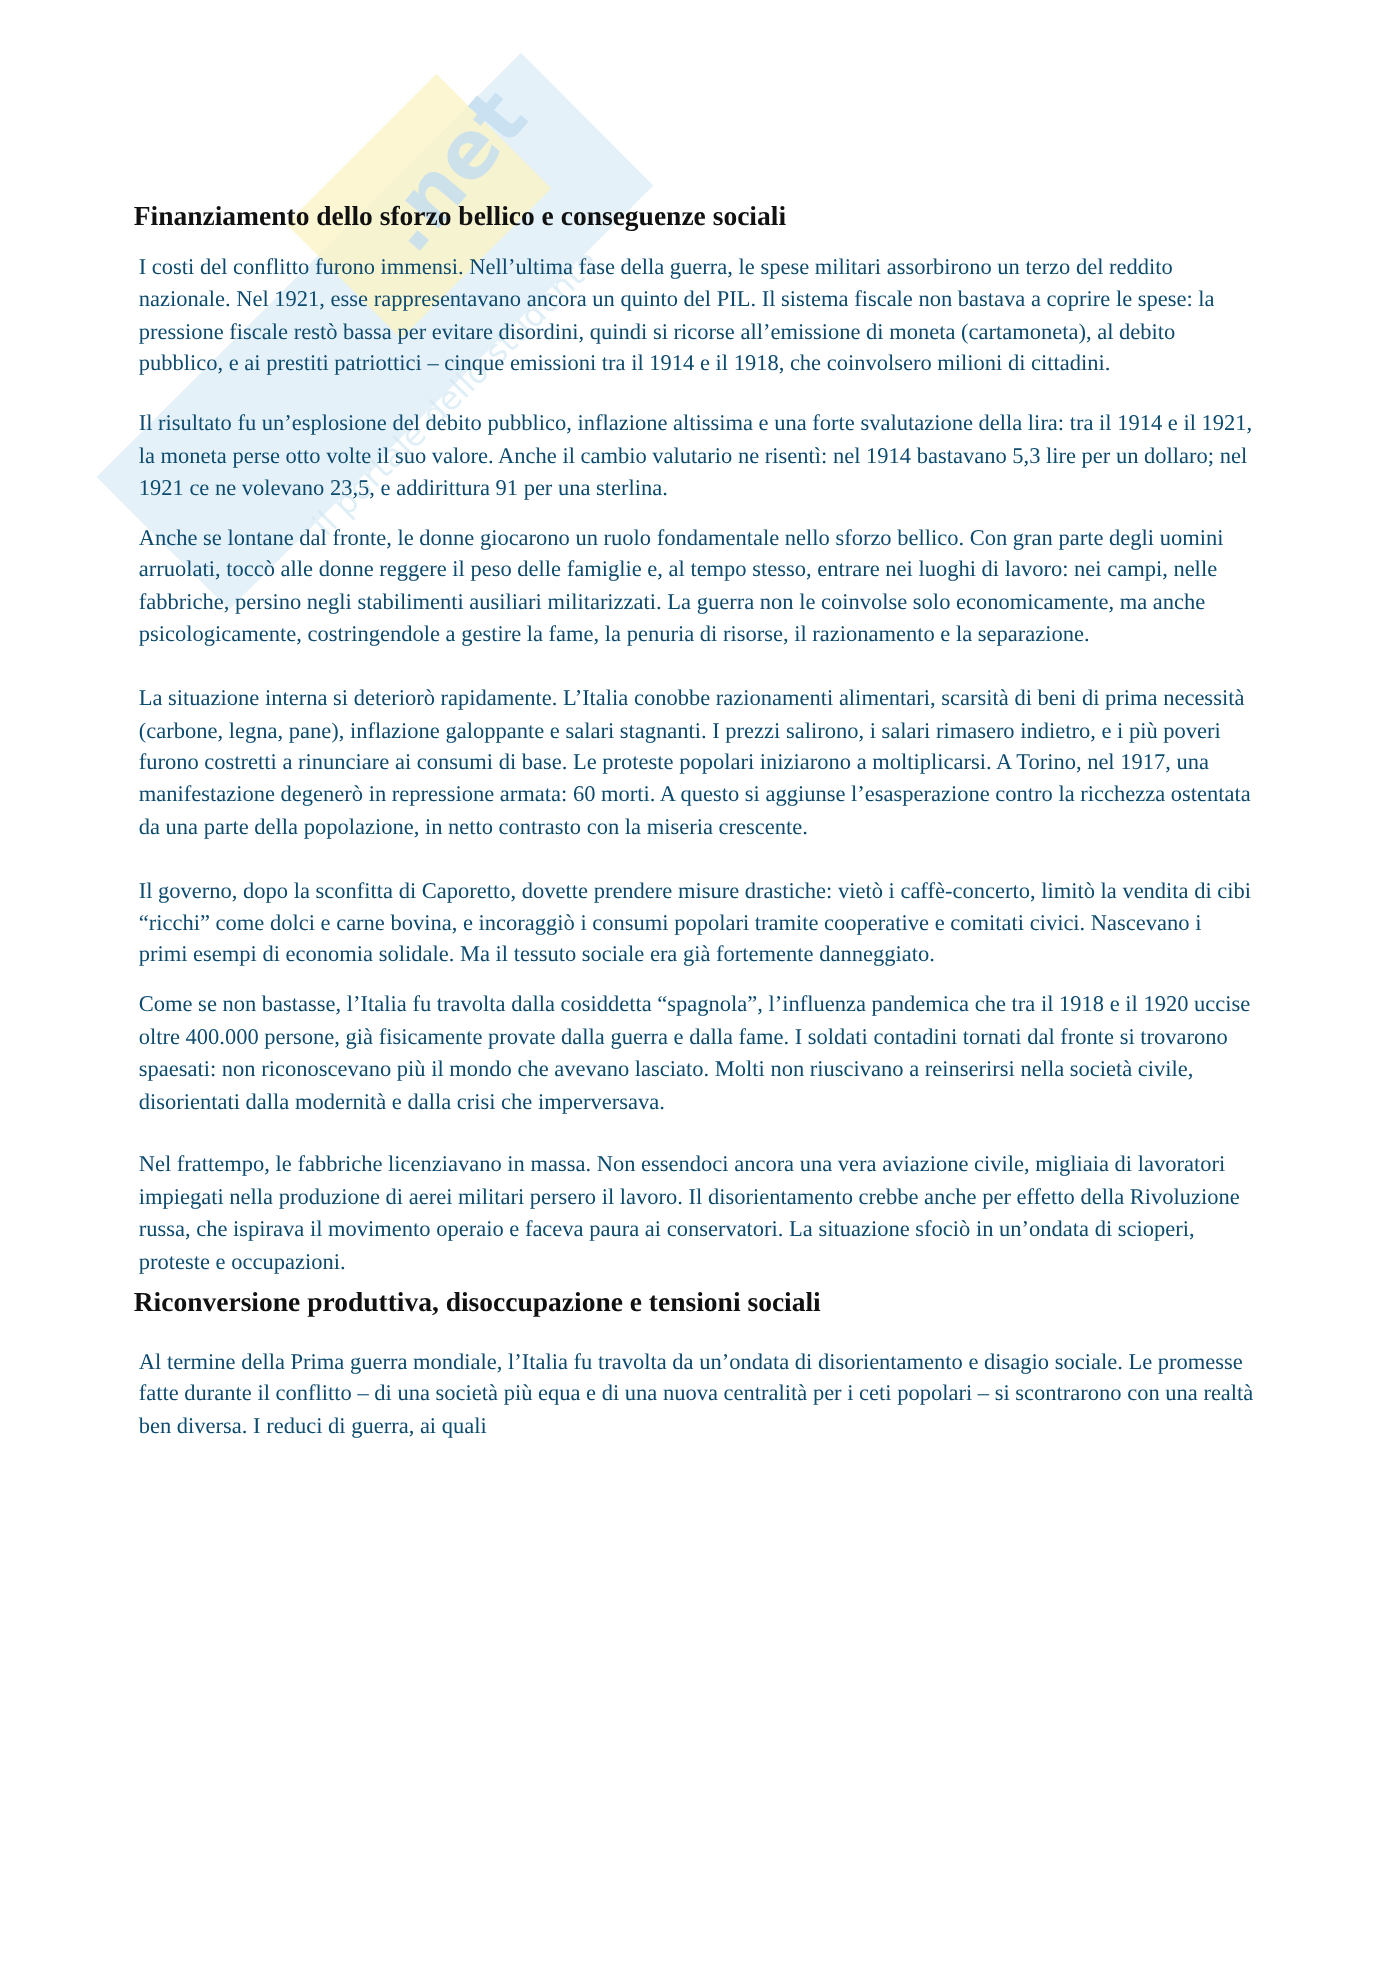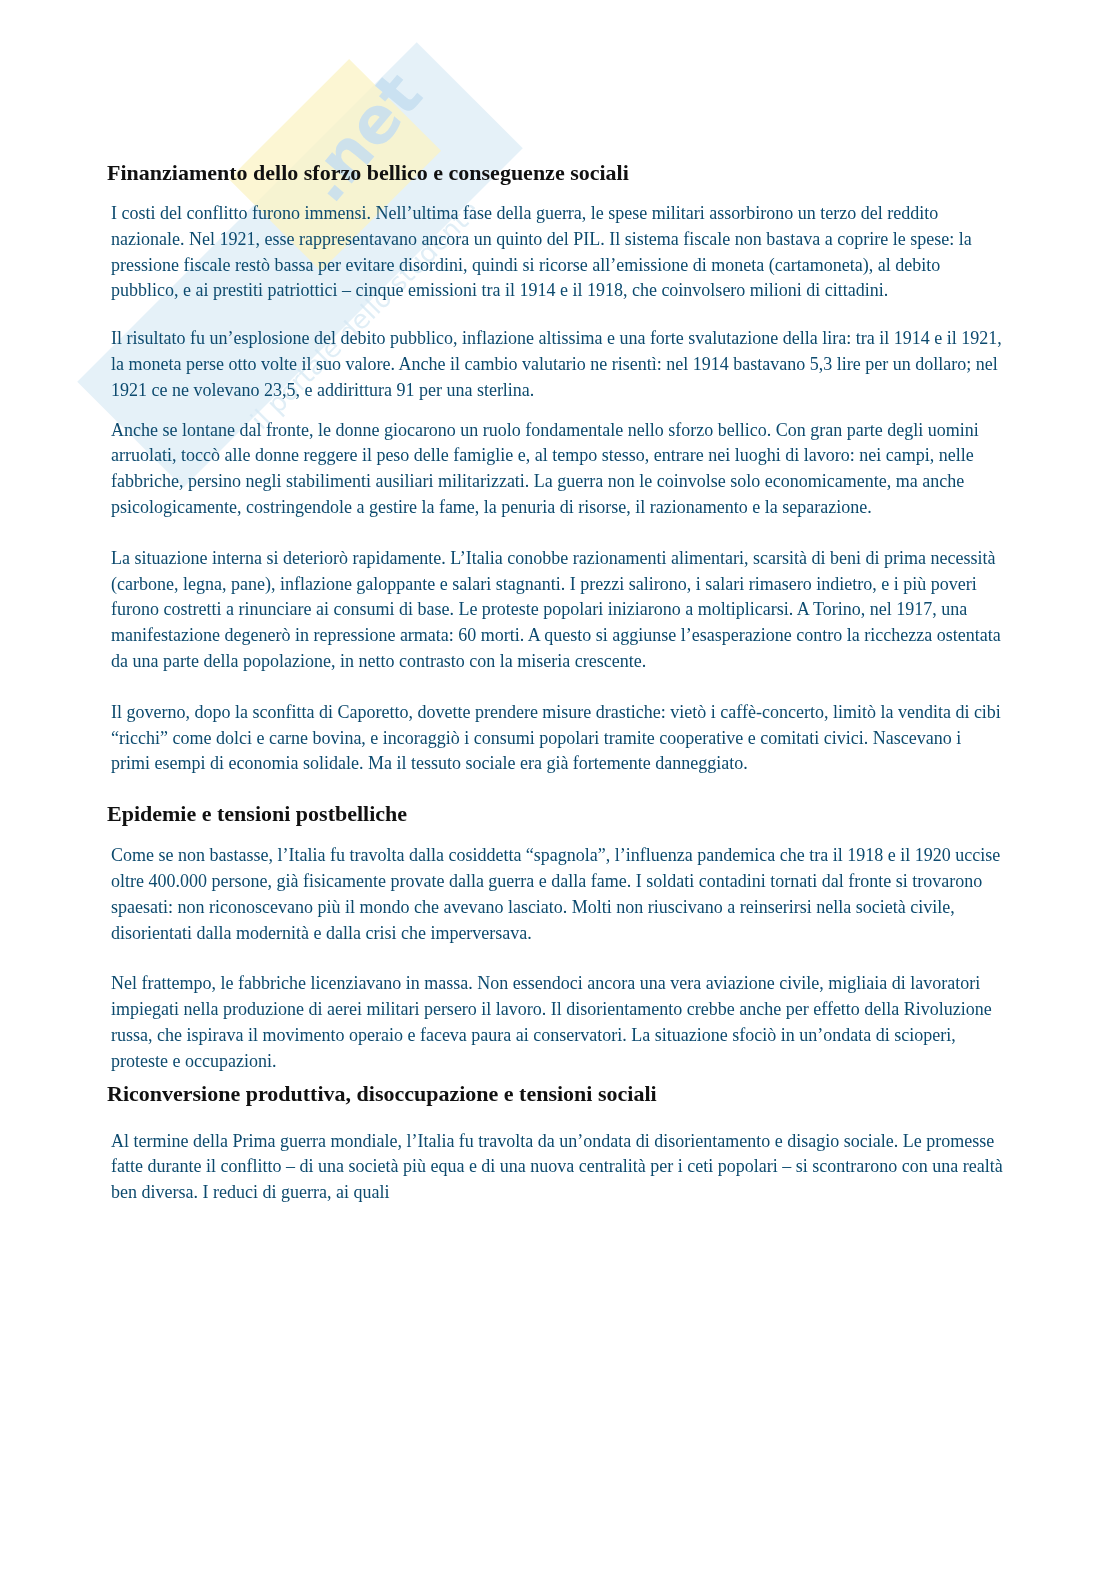--- a/index.html
+++ b/index.html
@@ -107,21 +107,20 @@
     <p style="margin-top:22px">Il risultato fu un’esplosione del debito pubblico, inflazione altissima e una forte svalutazione della lira: tra il 1914 e il 1921, la moneta perse otto volte il suo valore. Anche il cambio valutario ne risentì: nel 1914 bastavano 5,3 lire per un dollaro; nel 1921 ce ne volevano 23,5, e addirittura 91 per una sterlina.</p>
   </section>
 
   <section>
     <p style="margin-top:14px">Anche se lontane dal fronte, le donne giocarono un ruolo fondamentale nello sforzo bellico. Con gran parte degli uomini arruolati, toccò alle donne reggere il peso delle famiglie e, al tempo stesso, entrare nei luoghi di lavoro: nei campi, nelle fabbriche, persino negli stabilimenti ausiliari militarizzati. La guerra non le coinvolse solo economicamente, ma anche psicologicamente, costringendole a gestire la fame, la penuria di risorse, il razionamento e la separazione.</p>
     <p style="margin-top:25px">La situazione interna si deteriorò rapidamente. L’Italia conobbe razionamenti alimentari, scarsità di beni di prima necessità (carbone, legna, pane), inflazione galoppante e salari stagnanti. I prezzi salirono, i salari rimasero indietro, e i più poveri furono costretti a rinunciare ai consumi di base. Le proteste popolari iniziarono a moltiplicarsi. A Torino, nel 1917, una manifestazione degenerò in repressione armata: 60 morti. A questo si aggiunse l’esasperazione contro la ricchezza ostentata da una parte della popolazione, in netto contrasto con la miseria crescente.</p>
     <p style="margin-top:25px">Il governo, dopo la sconfitta di Caporetto, dovette prendere misure drastiche: vietò i caffè-concerto, limitò la vendita di cibi “ricchi” come dolci e carne bovina, e incoraggiò i consumi popolari tramite cooperative e comitati civici. Nascevano i primi esempi di economia solidale. Ma il tessuto sociale era già fortemente danneggiato.</p>
   </section>
 
   <section>
-    <h2 style="margin-top:22px">Epidemie e tensioni postbelliche</h2>
     <p style="margin-top:14px">Come se non bastasse, l’Italia fu travolta dalla cosiddetta “spagnola”, l’influenza pandemica che tra il 1918 e il 1920 uccise oltre 400.000 persone, già fisicamente provate dalla guerra e dalla fame. I soldati contadini tornati dal fronte si trovarono spaesati: non riconoscevano più il mondo che avevano lasciato. Molti non riuscivano a reinserirsi nella società civile, disorientati dalla modernità e dalla crisi che imperversava.</p>
     <p style="margin-top:25px">Nel frattempo, le fabbriche licenziavano in massa. Non essendoci ancora una vera aviazione civile, migliaia di lavoratori impiegati nella produzione di aerei militari persero il lavoro. Il disorientamento crebbe anche per effetto della Rivoluzione russa, che ispirava il movimento operaio e faceva paura ai conservatori. La situazione sfociò in un’ondata di scioperi, proteste e occupazioni.</p>
   </section>
 
   <section>
     <h2 style="margin-top:1px">Riconversione produttiva, disoccupazione e tensioni sociali</h2>
     <p style="margin-top:20px">Al termine della Prima guerra mondiale, l’Italia fu travolta da un’ondata di disorientamento e disagio sociale. Le promesse fatte durante il conflitto – di una società più equa e di una nuova centralità per i ceti popolari – si scontrarono con una realtà ben diversa. I reduci di guerra, ai quali</p>
   </section>
 
 </div>

